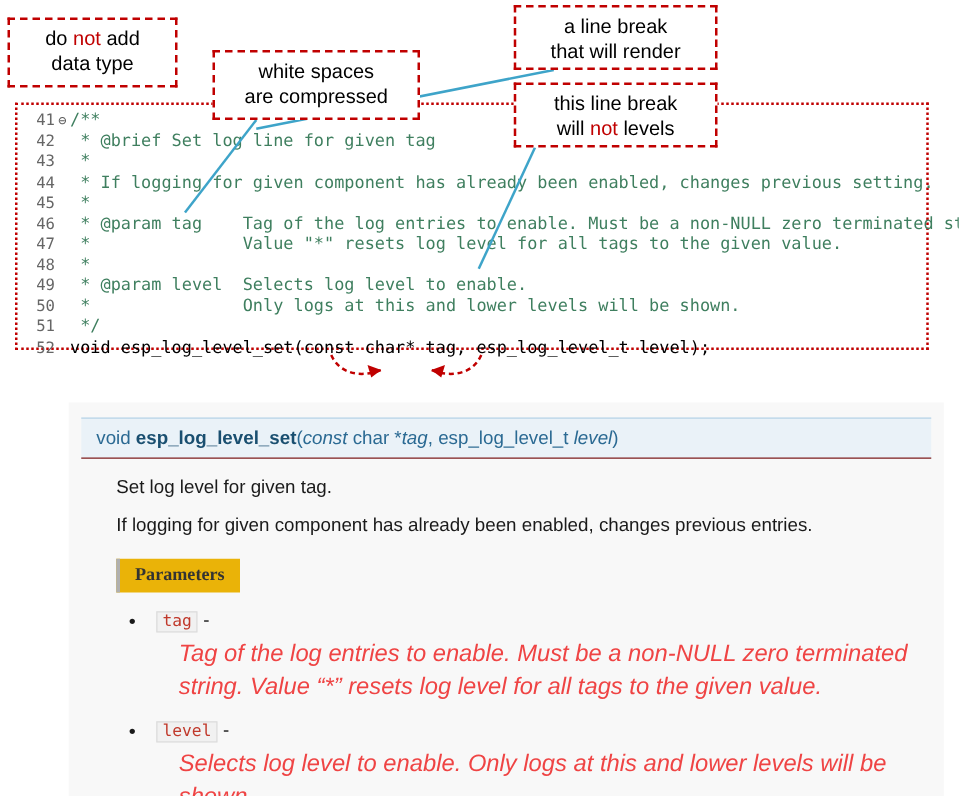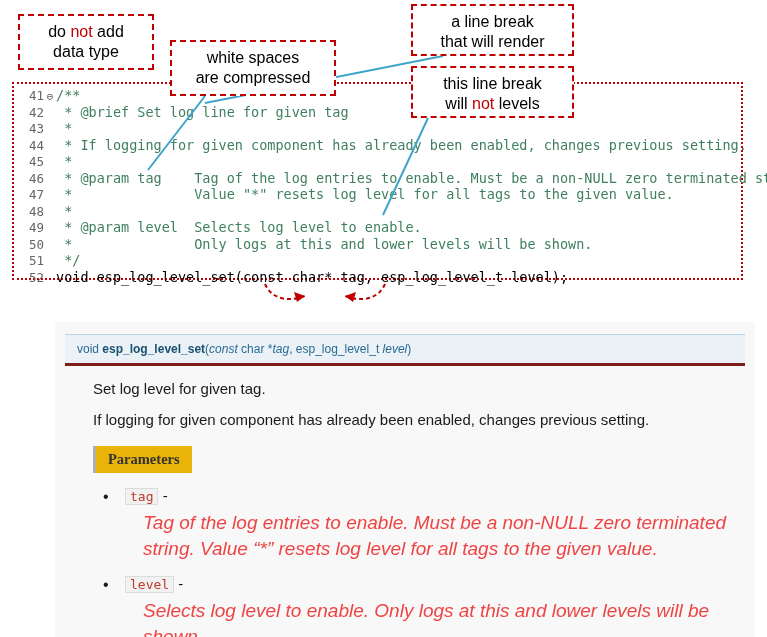--- a/index.html
+++ b/index.html
@@ -25,21 +25,21 @@
     line-height: 1.25;
     text-align: center;
     padding: 6px 10px;
     box-sizing: border-box;
     z-index: 5;
   }
   .callout .hl {
     color: #c00000;
   }
 
-  #callout-datatype { left: 18px;  top: 14px;  width: 136px; height: 56px; }
+  #callout-datatype { left: 6px;  top: 14px;  width: 136px; height: 56px; }
   #callout-spaces   { left: 170px; top: 40px;  width: 166px; height: 56px; text-align: center; }
   #callout-lb-yes   { left: 411px; top: 4px;   width: 163px; height: 52px; }
   #callout-lb-no    { left: 411px; top: 66px;  width: 163px; height: 52px; }
 
   
   #code-box {
     position: absolute;
     left: 12px;
     top: 82px;
     width: 731px;
@@ -92,24 +92,24 @@
     width: 700px;
     height: 315px;
     background: #f8f8f8;
     box-sizing: border-box;
     z-index: 3;
   }
   #doc-signature {
     margin: 12px 10px 0 10px;
     background: #eaf2f8;
     border-top: 1px solid #b8d4e6;
-    border-bottom: 3px solid #7f1d1d;
+    border-bottom: 1px solid #7f1d1d;
     padding: 7px 12px;
     font-family: "Liberation Sans", sans-serif;
-    font-size: 12px;
+    font-size: 15px;
     color: #2b6a93;
   }
   #doc-signature .fn-name {
     color: #1a4f70;
     font-weight: bold;
   }
   #doc-signature .ital { font-style: italic; }
 
   .doc-para {
     margin: 14px 0 0 38px;
@@ -209,21 +209,21 @@
   <polygon points="345,296 356,292 353,302" fill="#c00000"></polygon>
 </svg>
 
 <div id="doc-panel">
 
   <div id="doc-signature">
     <span>void</span><span class="fn-name"> esp_log_level_set</span><span>(</span><span class="ital">const</span><span> char *</span><span class="ital">tag</span><span>, </span><span>esp_log_level_t </span><span class="ital">level</span><span>)</span>
   </div>
 
   <div class="doc-para">Set log level for given tag.</div>
-  <div class="doc-para">If logging for given component has already been enabled, changes previous setting.</div>
+  <div class="doc-para">If logging for given component has already been enabled, changes previous entries.</div>
 
   <div id="params-header">Parameters</div>
 
   <div class="param-item">
     <span class="bullet">•</span>
     <span class="code-tag">tag</span>
     <span>-</span>
     <div class="param-desc">Tag of the log entries to enable. Must be a non-NULL zero terminated string. Value “*” resets log level for all tags to the given value.</div>
   </div>
 

